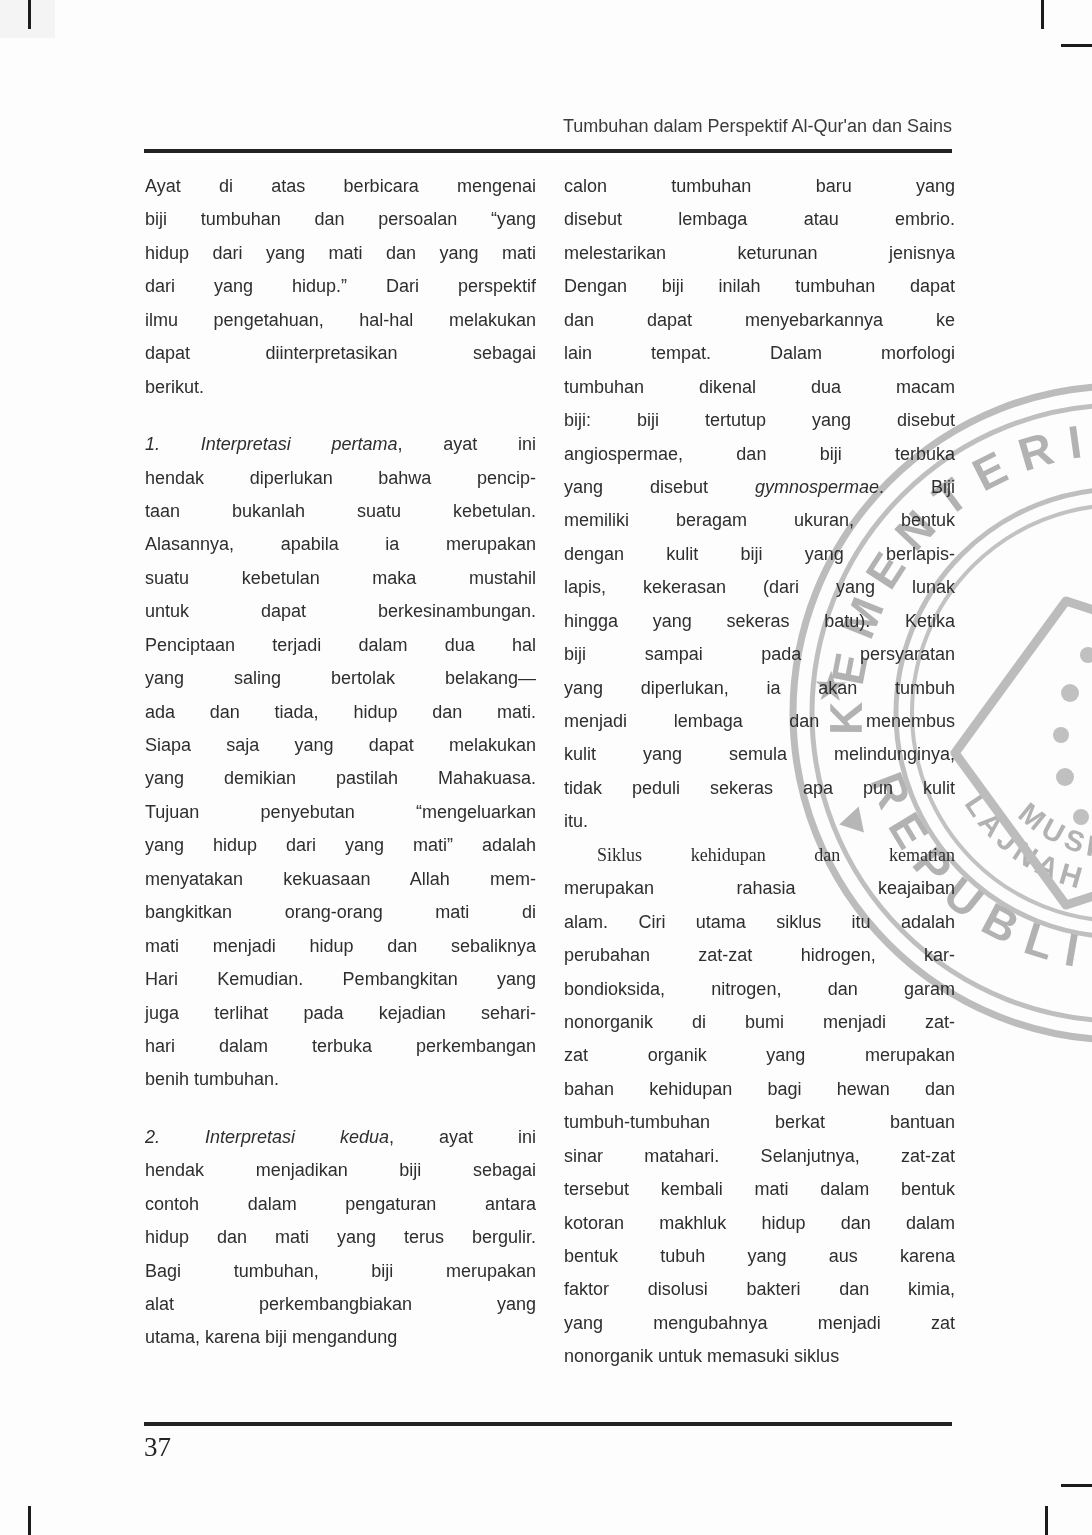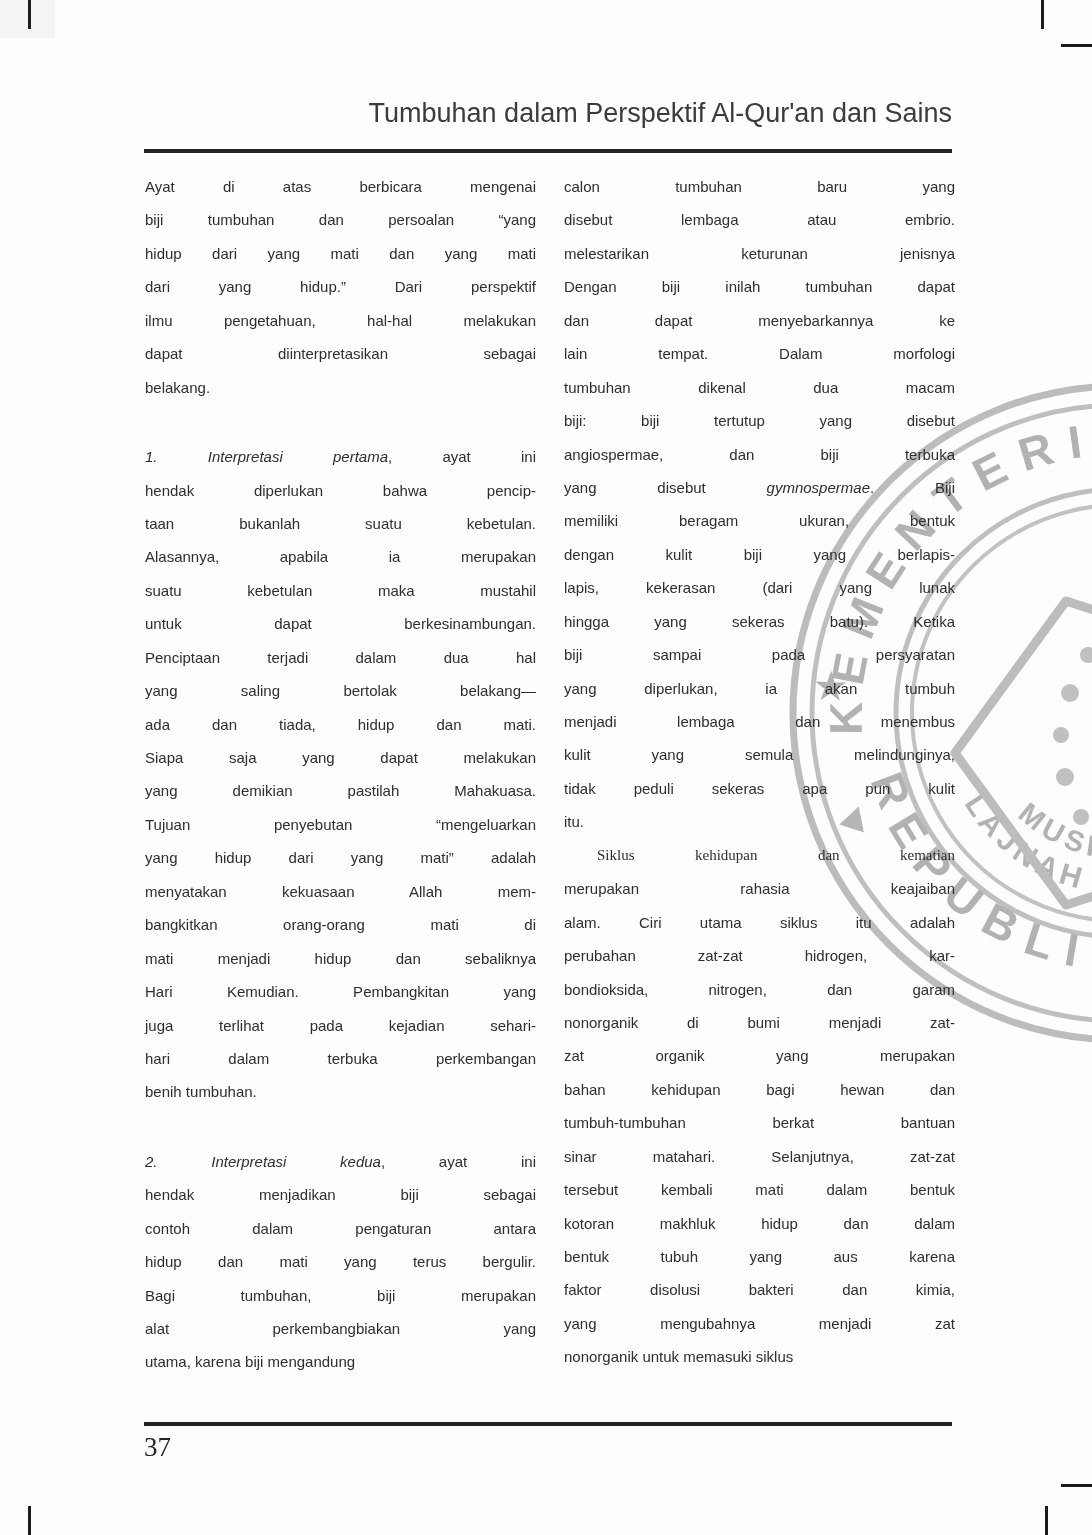--- a/index.html
+++ b/index.html
@@ -22,33 +22,33 @@
   .crop.trh{left:1061px;top:44px;}
   .crop.bl{left:28px;top:1506px;}
   .crop.brv{left:1045px;top:1506px;}
   .crop.brh{left:1061px;top:1484px;}
 
   
   .stamp{position:absolute;left:770px;top:363px;width:700px;height:700px;z-index:0;}
   .stamp text{font-family:"Liberation Sans",sans-serif;font-weight:700;fill:#b2b2b2;}
 
   .header-title{
-    position:absolute;left:144px;top:98px;width:808px;
-    text-align:right;font-size:27px;color:#3b3b3b;z-index:2;
+    position:absolute;left:144px;top:116px;width:808px;
+    text-align:right;font-size:18px;color:#3b3b3b;z-index:2;
   }
   .rule{position:absolute;left:144px;width:808px;height:4px;background:#232323;z-index:2;}
   .rule.top{top:149px;}
   .rule.bottom{top:1422px;}
 
   .columns{
     position:absolute;left:145px;top:170px;width:810px;
     display:flex;gap:28px;z-index:1;
   }
-  .col{width:391px;flex:0 0 391px;font-size:15px;line-height:33.45px;}
-  .para.gap{margin-top:36px;}
+  .col{width:391px;flex:0 0 391px;font-size:18px;line-height:33.45px;}
+  .para.gap{margin-top:24px;}
   .para.indent .line:first-child{text-indent:33px;font-family:Liberation Serif, serif;}
   .line{
     text-align:justify;
     text-align-last:justify;
     text-justify:inter-word;
     height:33.45px;
   }
   .line.last{text-align-last:left;}
 
   .pagenum{
@@ -124,21 +124,21 @@
 
   <div class="columns">
     <div class="col">
         <div class="para">
           <div class="line">Ayat di atas berbicara mengenai</div>
           <div class="line">biji tumbuhan dan persoalan “yang</div>
           <div class="line">hidup dari yang mati dan yang mati</div>
           <div class="line">dari yang hidup.” Dari perspektif</div>
           <div class="line">ilmu pengetahuan, hal-hal melakukan</div>
           <div class="line">dapat diinterpretasikan sebagai</div>
-          <div class="line last">belakang.</div>
+          <div class="line last">berikut.</div>
         </div>
         <div class="para gap">
           <div class="line"><i>1. Interpretasi pertama</i>, ayat ini</div>
           <div class="line">hendak diperlukan bahwa pencip-</div>
           <div class="line">taan bukanlah suatu kebetulan.</div>
           <div class="line">Alasannya, apabila ia merupakan</div>
           <div class="line">suatu kebetulan maka mustahil</div>
           <div class="line">untuk dapat berkesinambungan.</div>
           <div class="line">Penciptaan terjadi dalam dua hal</div>
           <div class="line">yang saling bertolak belakang—</div>

